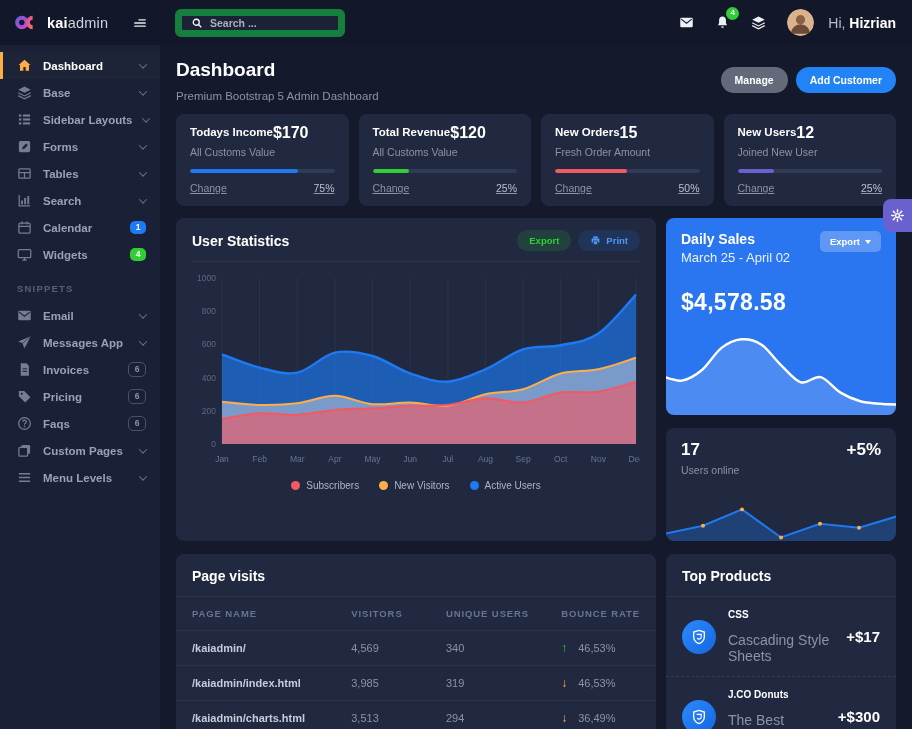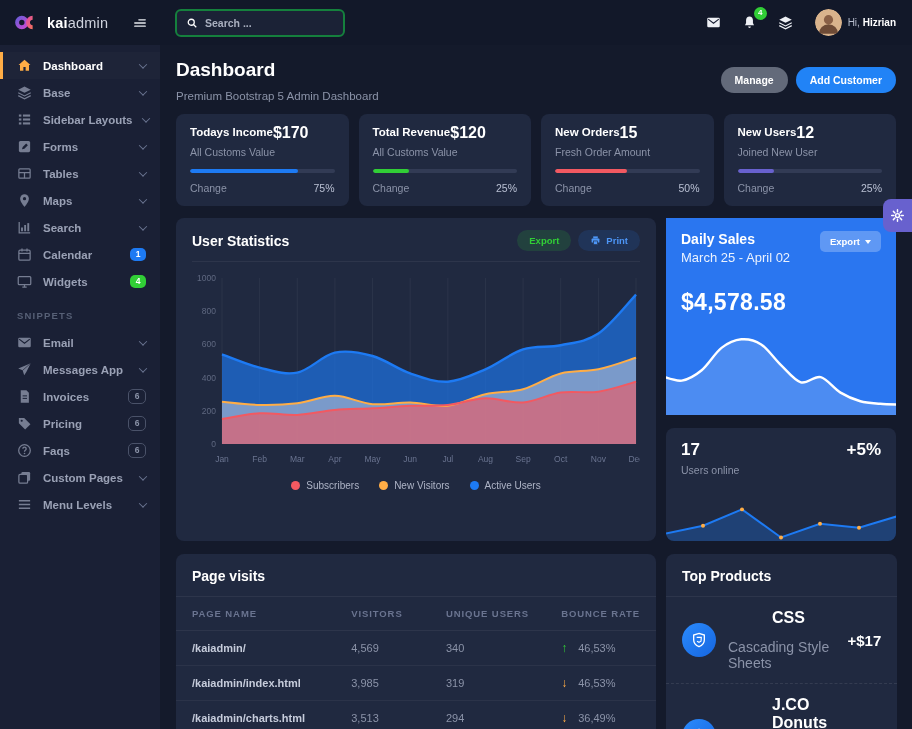--- a/index.html
+++ b/index.html
@@ -11,31 +11,31 @@
     position:relative;
   }
   
   .topbar{position:absolute;top:0;left:0;right:0;height:45px;background:#121829;display:flex;align-items:center;z-index:30;}
   .logo-area{width:160px;flex:none;display:flex;align-items:center;padding:0 12px 0 14px;gap:7px;}
   .logo-mark{width:26px;height:17px;flex:none;}
   .logo-mark svg{width:100%;height:100%;display:block;}
   .logo-text{font-size:14.5px;letter-spacing:.2px;color:#cfd3de;white-space:nowrap;}
   .logo-text b{color:#ffffff;font-weight:700;}
   .side-toggle{margin-left:auto;width:16px;height:14px;color:#e8eaf0;cursor:pointer;}
-  .search-box{margin-left:15px;width:170px;height:28px;background:#1b2236;border:2px solid #15803d;border-radius:6px;display:flex;align-items:center;padding:0 9px;gap:7px;}
+  .search-box{margin-left:15px;width:170px;height:28px;background:#1b2236;border:7px solid #15803d;border-radius:6px;display:flex;align-items:center;padding:0 9px;gap:7px;}
   .search-box .ic{width:12px;height:12px;color:#ffffff;flex:none;}
   .search-input{flex:1;background:transparent;border:none;outline:none;color:#e6e9f2;font-size:10.5px;font-weight:700;font-family:"Liberation Sans",sans-serif;min-width:0;}
   .search-input::placeholder{color:#aab0c0;}
   .top-right{margin-left:auto;display:flex;align-items:center;padding-right:16px;gap:2px;}
   .top-ic-btn{position:relative;width:26px;height:26px;display:grid;place-items:center;color:#eef0f5;cursor:pointer;margin-left:8px;}
   .top-ic-btn .ic{width:15px;height:15px;}
   .noti-badge{position:absolute;top:-3px;right:-4px;min-width:13px;height:13px;background:#31ce36;border-radius:50%;font-size:8px;font-weight:700;color:#fff;display:grid;place-items:center;line-height:1;}
   .avatar{width:27px;height:27px;border-radius:50%;overflow:hidden;margin-left:14px;flex:none;cursor:pointer;}
   .avatar svg{width:100%;height:100%;display:block;}
-  .greeting{margin-left:4px;font-size:10px;color:#b7bdcd;white-space:nowrap;}
+  .greeting{margin-left:12px;font-size:14px;color:#b7bdcd;white-space:nowrap;}
   .greeting b{color:#ffffff;font-weight:700;}
   
   .sidebar{position:absolute;top:45px;left:0;bottom:0;width:160px;background:#1a2035;padding-top:7px;z-index:20;}
   .side-item{display:flex;align-items:center;height:27px;padding:0 14px 0 17px;gap:11px;color:#9aa1b5;cursor:pointer;position:relative;}
   .side-item.active{color:#ffffff;background:rgba(255,255,255,.02);}
   .side-item.active::before{content:"";position:absolute;left:0;top:0;bottom:0;width:3px;background:#ffad46;}
   .side-ic{width:15px;height:15px;flex:none;color:#767d92;}
   .side-item.active .side-ic{color:#ffad46;}
   .ic svg{width:100%;height:100%;display:block;}
   .side-label{font-size:11.5px;font-weight:600;white-space:nowrap;}
@@ -56,39 +56,39 @@
   .btn-blue{background:#2183f6;}
   
   .stats-row{display:grid;grid-template-columns:repeat(4,1fr);gap:10px;}
   .stat-card{background:#202940;border-radius:8px;padding:12px 14px;}
   .stat-top{display:flex;justify-content:flex-start;align-items:flex-start;}
   .stat-title{font-size:11.5px;font-weight:700;}
   .stat-value{font-size:16px;font-weight:700;margin-top:-2px;}
   .stat-sub{font-size:10.5px;color:#8b93a8;margin-top:4px;}
   .progress{height:4px;background:#323b55;border-radius:2px;margin:11px 0 9px;overflow:hidden;}
   .progress i{display:block;height:100%;border-radius:2px;}
-  .stat-bottom{display:flex;justify-content:space-between;font-size:10.5px;color:#8b93a8;}
+  .stat-bottom{display:flex;justify-content:space-between;font-size:10.5px;color:#8b93a8;text-decoration:underline;}
   .stat-bottom .chg-val{color:#b9c0d3;}
   
   .mid-grid{display:grid;grid-template-columns:480px 1fr;gap:10px;margin-top:12px;}
   .card{background:#202940;border-radius:8px;}
   .chart-card{padding:12px 16px 8px;}
   .chart-head{display:flex;align-items:center;padding-bottom:10px;border-bottom:1px solid rgba(255,255,255,.06);}
   .card-title{font-size:14px;font-weight:700;}
   .chart-actions{margin-left:auto;display:flex;gap:7px;}
   .pill-btn{border:none;border-radius:13px;font-family:"Liberation Sans",sans-serif;font-size:9.5px;font-weight:700;padding:5px 12px;cursor:pointer;display:flex;align-items:center;gap:5px;}
   .pill-export{background:rgba(49,206,54,.15);color:#31ce36;}
   .pill-print{background:rgba(38,132,255,.13);color:#4d96f7;}
   .pill-print .ic{width:11px;height:11px;}
   #mainChart{display:block;margin-top:4px;}
   .legend{display:flex;justify-content:center;gap:20px;margin-top:2px;padding-bottom:4px;}
   .legend-item{display:flex;align-items:center;gap:6px;font-size:10px;color:#aeb4c6;}
   .legend-dot{width:9px;height:9px;border-radius:50%;flex:none;}
   .right-col{display:flex;flex-direction:column;gap:13px;}
-  .daily-sales{height:197px;background:#2a76f0;position:relative;overflow:hidden;padding:13px 15px;border-radius:0;}
+  .daily-sales{height:197px;background:#2a76f0;position:relative;overflow:hidden;padding:13px 15px;border-radius:8px;}
   .ds-head{display:flex;align-items:flex-start;}
   .ds-title{font-size:14px;font-weight:700;}
   .ds-export{margin-left:auto;background:rgba(255,255,255,.25);border:none;border-radius:5px;color:#fff;font-family:"Liberation Sans",sans-serif;font-size:9.5px;font-weight:700;padding:5px 10px;cursor:pointer;display:flex;align-items:center;gap:5px;}
   .ds-caret{width:0;height:0;border-left:3.5px solid transparent;border-right:3.5px solid transparent;border-top:4.5px solid #fff;}
   .ds-date{font-size:13px;color:rgba(255,255,255,.9);margin-top:3px;}
   .ds-amount{font-size:23px;font-weight:700;margin-top:24px;letter-spacing:.3px;}
   .daily-sales svg{position:absolute;left:0;right:0;bottom:0;width:100%;height:92px;}
   .users-online{height:113px;position:relative;overflow:hidden;padding:12px 15px;}
   .uo-top{display:flex;}
   .uo-value{font-size:17px;font-weight:700;}
@@ -101,21 +101,21 @@
   table.visits{width:100%;border-collapse:collapse;}
   table.visits th{font-size:9.5px;letter-spacing:.9px;color:#6a7490;text-transform:uppercase;text-align:left;font-weight:700;padding:11px 16px;border-bottom:1px solid rgba(255,255,255,.06);white-space:nowrap;}
   table.visits td{font-size:11px;color:#8b93a8;padding:10px 16px;border-bottom:1px solid rgba(255,255,255,.05);white-space:nowrap;}
   table.visits td.pg{color:#c6ccdb;font-weight:600;}
   .trend{display:inline-block;width:14px;font-size:12px;font-weight:700;}
   .trend.up{color:#31ce36;}
   .trend.down{color:#ffad46;}
   .prod-row{display:flex;align-items:center;gap:12px;padding:12px 16px;border-bottom:1px dashed rgba(255,255,255,.09);}
   .prod-icon{width:34px;height:34px;border-radius:50%;background:linear-gradient(135deg,#2b8bfd,#1565e0);display:grid;place-items:center;flex:none;color:#fff;}
   .prod-icon .ic{width:16px;height:16px;}
-  .prod-name{font-size:16px;font-weight:700;margin-left:44px;}
+  .prod-name{font-size:10px;font-weight:700;}
   .prod-desc{font-size:14px;color:#8b93a8;margin-top:12px;}
   .prod-amount{margin-left:auto;font-size:15px;font-weight:700;text-align:center;}
   
   .settings-fab{position:absolute;right:0;top:199px;width:29px;height:33px;background:#6861ce;border:none;border-radius:8px 0 0 8px;color:#fff;display:grid;place-items:center;cursor:pointer;z-index:40;}
   .settings-fab .ic{width:15px;height:15px;}
 </style>
 </head>
 <body>
 
 <header class="topbar">
@@ -234,30 +234,20 @@
       <span class="chev"></span>
     </div>
     <div class="side-item">
       <span class="ic side-ic">
         <svg viewBox="0 0 24 24">
           <rect x="3" y="4.5" width="18" height="15" rx="1.5" fill="none" stroke="currentColor" stroke-width="2"></rect>
           <path d="M3 10.5h18M12 10.5v9" stroke="currentColor" stroke-width="2"></path>
         </svg>
       </span>
       <span class="side-label">Tables</span>
-      <span class="chev"></span>
-    </div>
-    <div class="side-item">
-      <span class="ic side-ic">
-        <svg viewBox="0 0 24 24">
-          <path d="M12 2a7 7 0 0 0-7 7c0 5.2 7 13 7 13s7-7.8 7-13a7 7 0 0 0-7-7z" fill="currentColor"></path>
-          <circle cx="12" cy="9" r="2.6" fill="#1a2035"></circle>
-        </svg>
-      </span>
-      <span class="side-label">Maps</span>
       <span class="chev"></span>
     </div>
     <div class="side-item">
       <span class="ic side-ic">
         <svg viewBox="0 0 24 24">
           <path d="M3.5 3v17.5H21" stroke="currentColor" stroke-width="2" fill="none"></path>
           <rect x="6.5" y="12" width="3" height="6" fill="currentColor"></rect>
           <rect x="11.5" y="8" width="3" height="10" fill="currentColor"></rect>
           <rect x="16.5" y="5" width="3" height="13" fill="currentColor"></rect>
         </svg>

